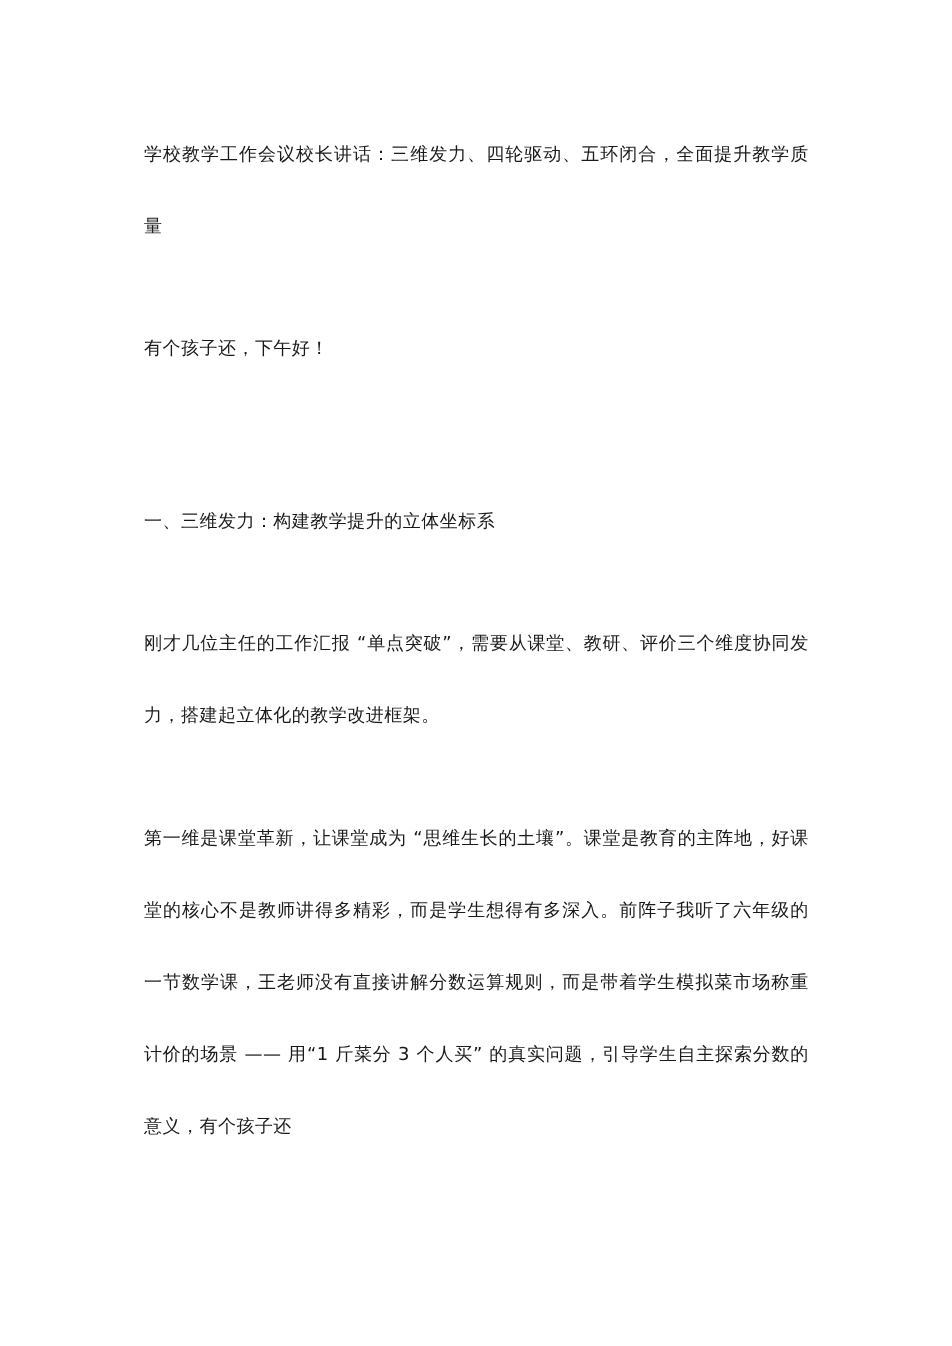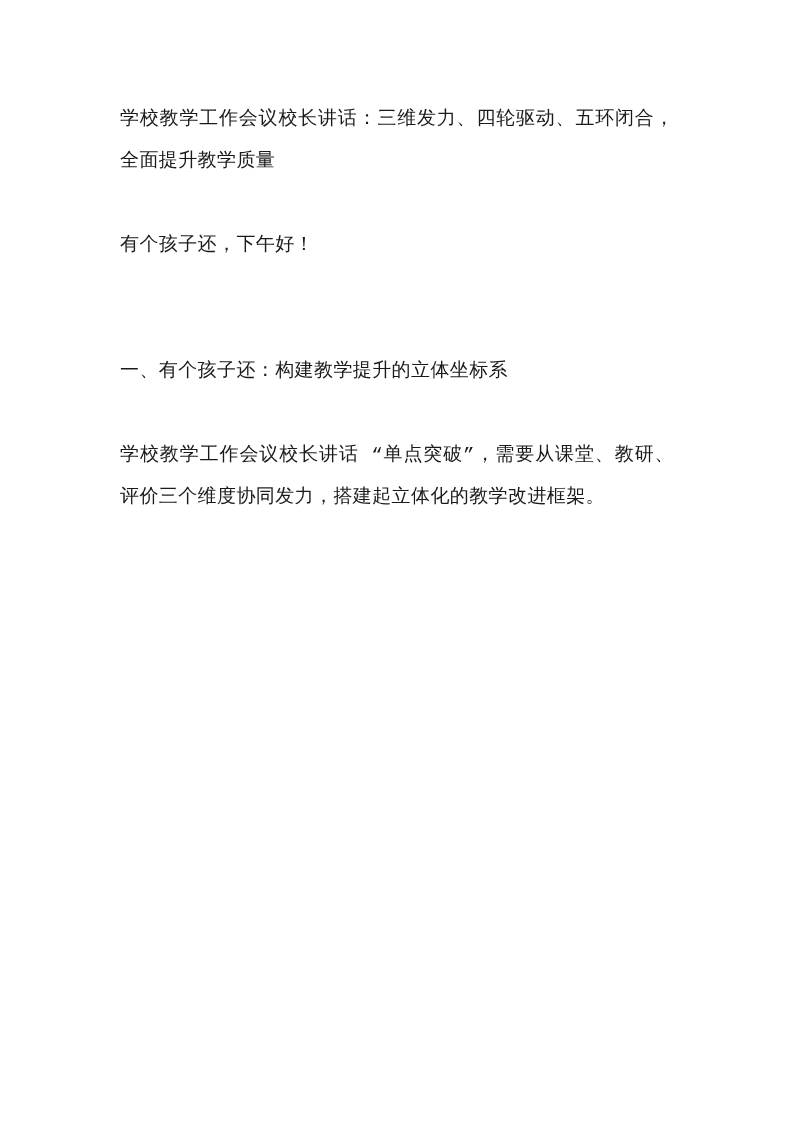--- a/index.html
+++ b/index.html
@@ -1,28 +1,29 @@
 <!DOCTYPE html>
 <html><head>
 <meta charset="utf-8">
 <style>
   html, body { margin: 0; padding: 0; background: #ffffff; }
   body { width: 793px; height: 1122px; position: relative; overflow: hidden;
          font-family: "DejaVu Sans", "Liberation Sans", sans-serif; color: #1a1a1a; }
   .page { position: absolute; left: 120px; top: 98px; width: 554px; }
-  .para { margin: 0; font-size: 19px; line-height: 42px; text-align: justify;
-          text-justify: inter-character; letter-spacing: 0.4px; font-family: Liberation Mono, monospace; }
+  .para { margin: 0; font-size: 15px; line-height: 60px; text-align: justify;
+          text-justify: inter-character; letter-spacing: 0.4px; }
   .gap { height: 42px; }
 </style>
 </head>
 <body>
 
 <div class="page">
   <p class="para">学校教学工作会议校长讲话：三维发力、四轮驱动、五环闭合，全面提升教学质量</p>
   <div class="gap"></div>
   <p class="para">有个孩子还，下午好！</p>
   <div class="gap"></div>
   <div class="gap"></div>
-  <p class="para">一、有个孩子还：构建教学提升的立体坐标系</p>
+  <p class="para">一、三维发力：构建教学提升的立体坐标系</p>
   <div class="gap"></div>
-  <p class="para">学校教学工作会议校长讲话 “单点突破”，需要从课堂、教研、评价三个维度协同发力，搭建起立体化的教学改进框架。</p>
+  <p class="para">刚才几位主任的工作汇报 “单点突破”，需要从课堂、教研、评价三个维度协同发力，搭建起立体化的教学改进框架。</p>
   <div class="gap"></div>
+  <p class="para">第一维是课堂革新，让课堂成为 “思维生长的土壤”。课堂是教育的主阵地，好课堂的核心不是教师讲得多精彩，而是学生想得有多深入。前阵子我听了六年级的一节数学课，王老师没有直接讲解分数运算规则，而是带着学生模拟菜市场称重计价的场景 —— 用“1 斤菜分 3 个人买” 的真实问题，引导学生自主探索分数的意义，有个孩子还</p>
 </div>
 
 </body></html>

